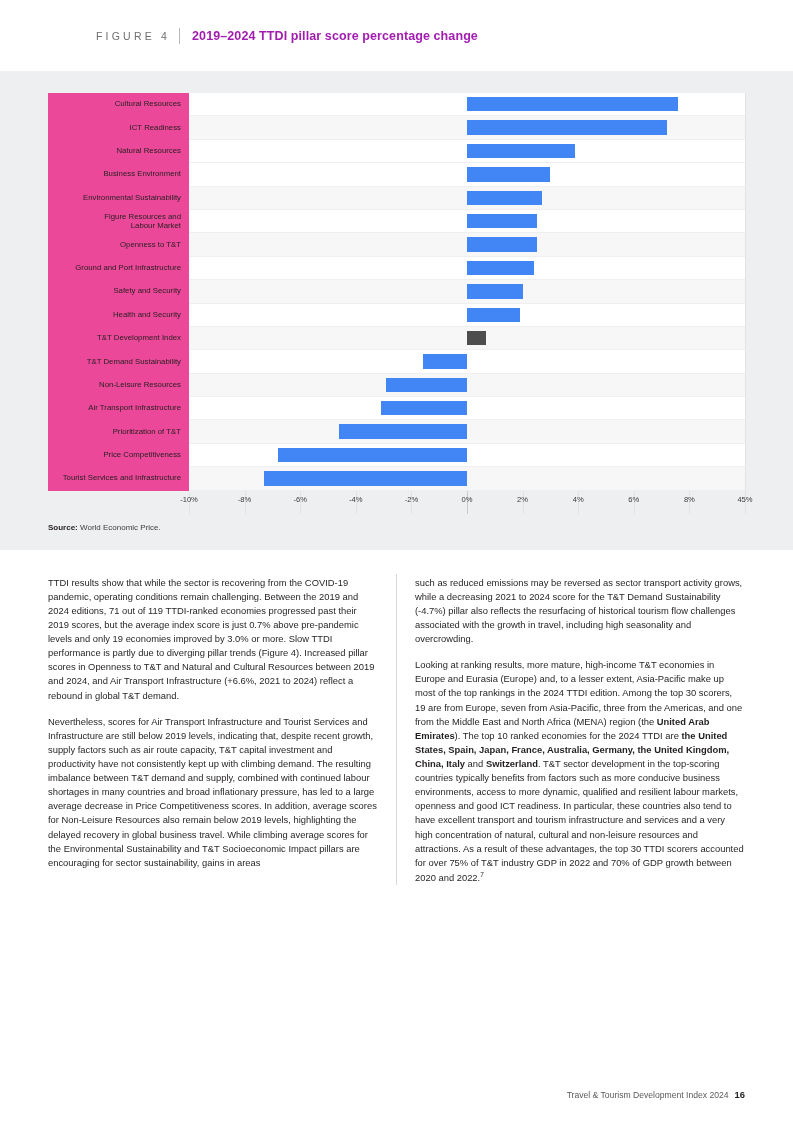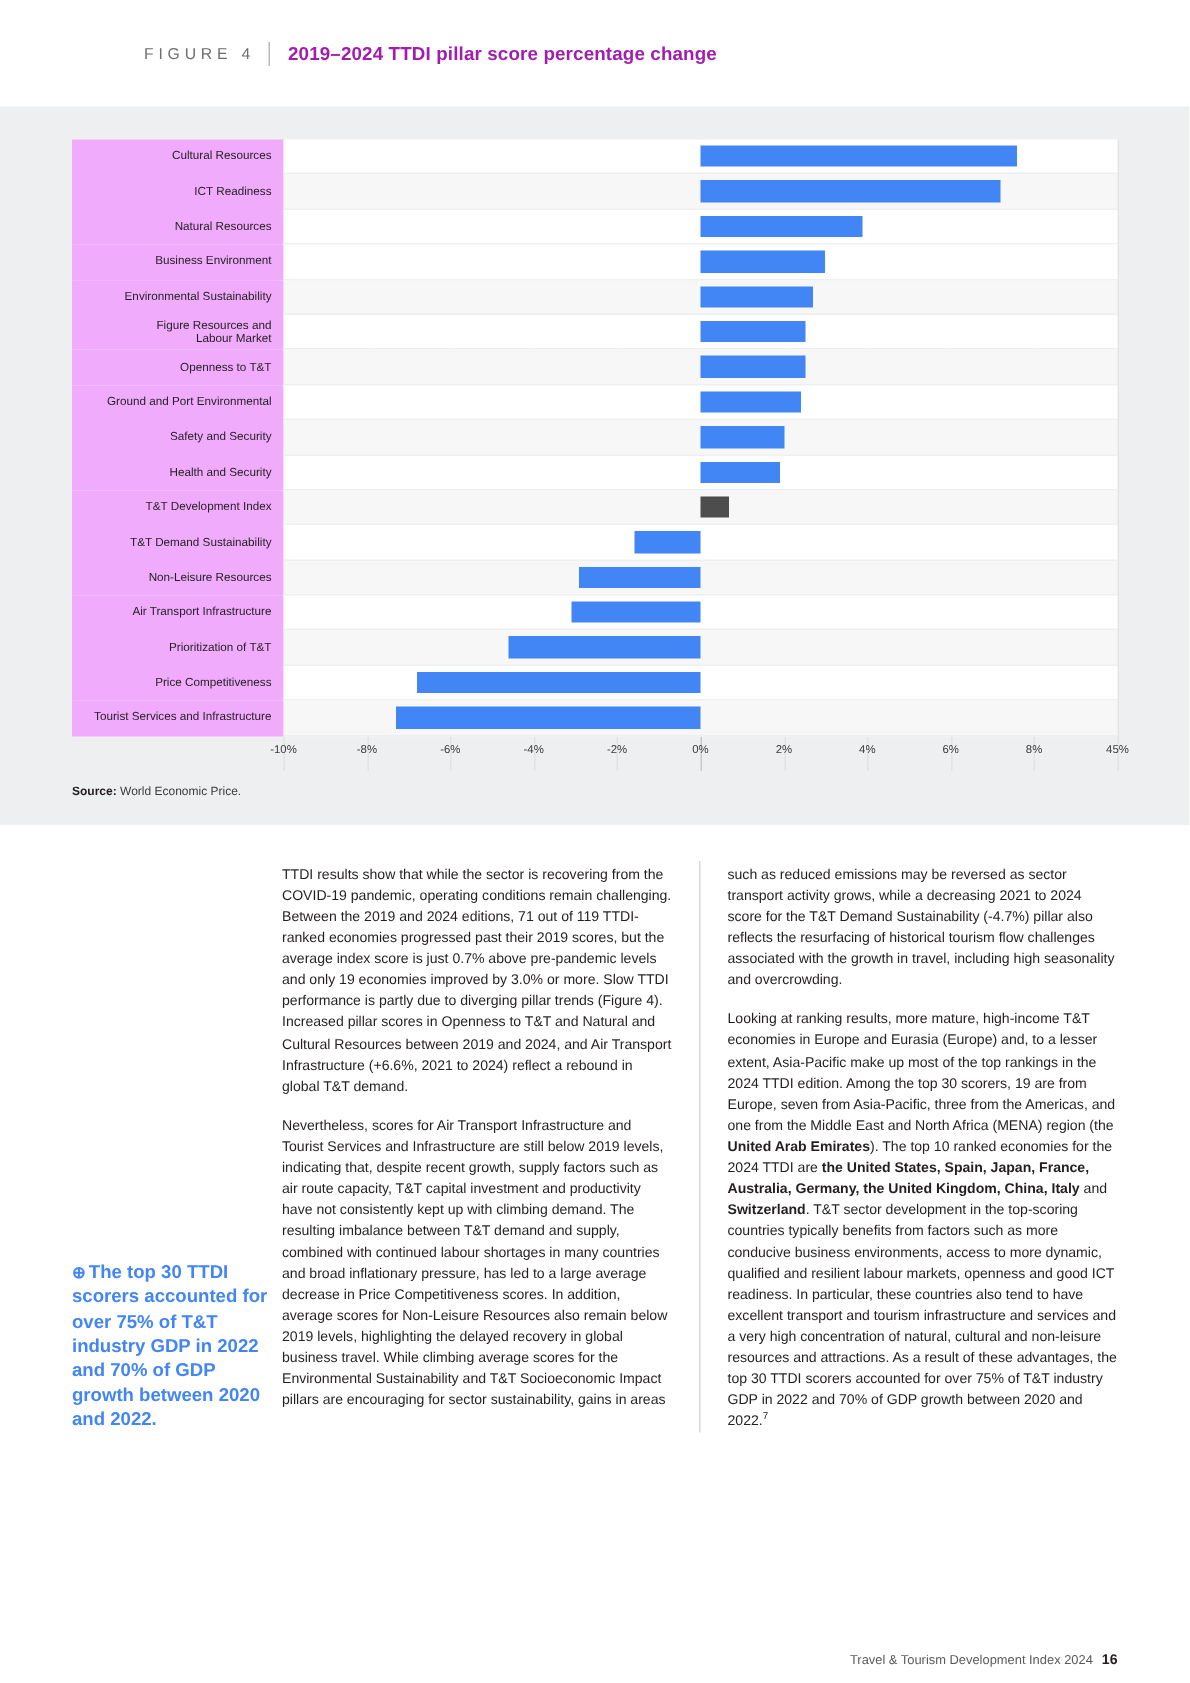--- a/index.html
+++ b/index.html
@@ -68,21 +68,21 @@
     flex: 0 0 141px;
     font-size: 7.8px;
     color: #231f20;
     text-align: right;
     padding-right: 8px;
     box-sizing: border-box;
     display: flex;
     align-items: center;
     justify-content: flex-end;
     line-height: 1.15;
-    background: #f0abfc;
+    background: #ec4899;
   }
   .row .lbl span { display: block; }
   .plot {
     flex: 1 1 auto;
     position: relative;
     background: #ffffff;
     border-bottom: 1px solid #eeeff0;
   }
   .row.alt .plot { background: #f7f7f8; }
   .bar {
@@ -187,21 +187,21 @@
     flex: 0 0 1px;
     background: #d8d8d8;
     margin-right: 18px;
     align-self: stretch;
   }
   sup { font-size: 6.5px; vertical-align: super; }
 
   
   .footer {
     position: absolute;
-    bottom: 11px;
+    bottom: 22px;
     right: 48px;
     font-size: 8.6px;
     color: #5a5a5a;
   }
   .footer b { color: #231f20; font-size: 9.4px; margin-left: 6px; }
 </style>
 </head>
 <body>
 
 <div class="fig-header">
@@ -293,21 +293,21 @@
               <span>Openness to T&amp;T</span>
             </div>
           </div>
           <div class="plot">
             <div class="bar" style="left: 50%; width: 12.5%;"></div>
           </div>
         </div>
         <div class="row">
           <div class="lbl">
             <div>
-              <span>Ground and Port Environmental</span>
+              <span>Ground and Port Infrastructure</span>
             </div>
           </div>
           <div class="plot">
             <div class="bar" style="left: 50%; width: 12%;"></div>
           </div>
         </div>
         <div class="row alt">
           <div class="lbl">
             <div>
               <span>Safety and Security</span>
@@ -414,25 +414,20 @@
           <div class="tick" style="left: 100%;">45%</div>
         </div>
     </div>
   </div>
   <div class="source">
     <b>Source:</b><span> World Economic Price.</span>
   </div>
 </div>
 
 <div class="body-wrap">
-  <div class="col-pull">
-    <div class="pullquote">
-      <span class="pull-icon">⊕</span><span>The top 30 TTDI scorers accounted for over 75% of T&amp;T industry GDP in 2022 and 70% of GDP growth between 2020 and 2022.</span>
-    </div>
-  </div>
   <div class="col-text" id="col1">
       <p>TTDI results show that while the sector is recovering from the COVID-19 pandemic, operating conditions remain challenging. Between the 2019 and 2024 editions, 71 out of 119 TTDI-ranked economies progressed past their 2019 scores, but the average index score is just 0.7% above pre-pandemic levels and only 19 economies improved by 3.0% or more. Slow TTDI performance is partly due to diverging pillar trends (Figure 4). Increased pillar scores in Openness to T&amp;T and Natural and Cultural Resources between 2019 and 2024, and Air Transport Infrastructure (+6.6%, 2021 to 2024) reflect a rebound in global T&amp;T demand.</p>
       <p>Nevertheless, scores for Air Transport Infrastructure and Tourist Services and Infrastructure are still below 2019 levels, indicating that, despite recent growth, supply factors such as air route capacity, T&amp;T capital investment and productivity have not consistently kept up with climbing demand. The resulting imbalance between T&amp;T demand and supply, combined with continued labour shortages in many countries and broad inflationary pressure, has led to a large average decrease in Price Competitiveness scores. In addition, average scores for Non-Leisure Resources also remain below 2019 levels, highlighting the delayed recovery in global business travel. While climbing average scores for the Environmental Sustainability and T&amp;T Socioeconomic Impact pillars are encouraging for sector sustainability, gains in areas</p>
     </div>
   <div class="col-divider"></div>
   <div class="col-text" id="col2">
       <p>such as reduced emissions may be reversed as sector transport activity grows, while a decreasing 2021 to 2024 score for the T&amp;T Demand Sustainability (-4.7%) pillar also reflects the resurfacing of historical tourism flow challenges associated with the growth in travel, including high seasonality and overcrowding.</p>
       <p><span>Looking at ranking results, more mature, high-income T&amp;T economies in Europe and Eurasia (Europe) and, to a lesser extent, Asia-Pacific make up most of the top rankings in the 2024 TTDI edition. Among the top 30 scorers, 19 are from Europe, seven from Asia-Pacific, three from the Americas, and one from the Middle East and North Africa (MENA) region (the </span><b>United Arab Emirates</b><span>). The top 10 ranked economies for the 2024 TTDI are </span><b>the United States, Spain, Japan, France, Australia, Germany, the United Kingdom, China, Italy</b><span> and </span><b>Switzerland</b><span>. T&amp;T sector development in the top-scoring countries typically benefits from factors such as more conducive business environments, access to more dynamic, qualified and resilient labour markets, openness and good ICT readiness. In particular, these countries also tend to have excellent transport and tourism infrastructure and services and a very high concentration of natural, cultural and non-leisure resources and attractions. As a result of these advantages, the top 30 TTDI scorers accounted for over 75% of T&amp;T industry GDP in 2022 and 70% of GDP growth between 2020 and 2022.</span><sup>7</sup></p>
     </div>
 </div>

